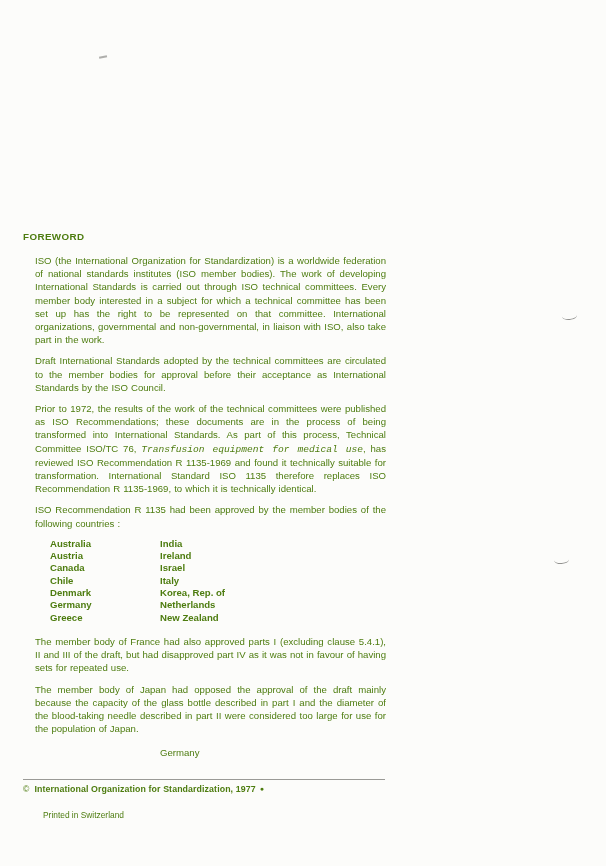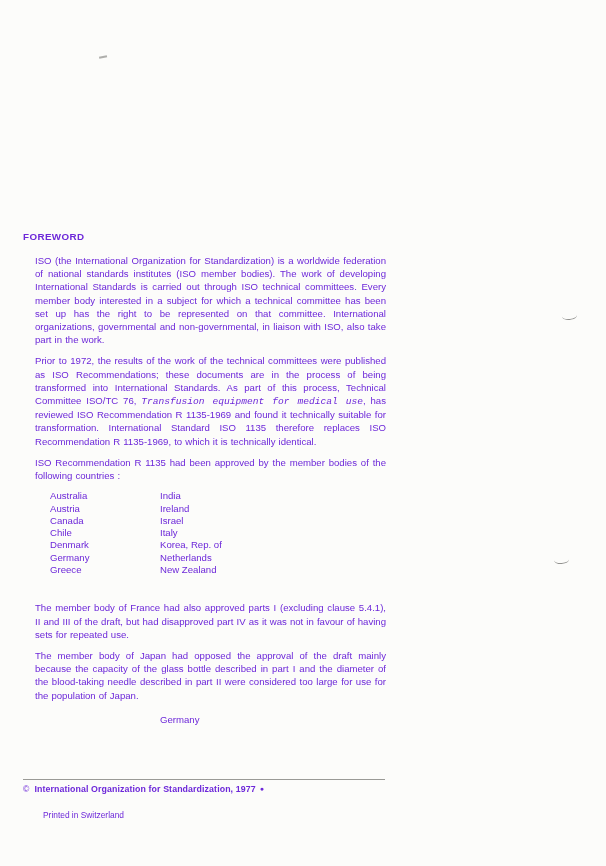--- a/index.html
+++ b/index.html
@@ -6,21 +6,21 @@
     margin: 0;
     padding: 0;
     background: #ffffff;
   }
   .page {
     position: relative;
     width: 606px;
     height: 866px;
     background: #fcfcfa;
     font-family: "Liberation Sans", sans-serif;
-    color: #6d28d9;
+    color: #4d7c0f;
     overflow: hidden;
   }
   .content {
     position: absolute;
     left: 23px;
     top: 231px;
     width: 363px;
   }
   .heading {
     font-size: 9.8px;
@@ -31,21 +31,22 @@
   .para {
     font-size: 9.6px;
     line-height: 13.2px;
     text-align: justify;
     margin: 0 0 8px 12px;
     word-spacing: 0.4px;
   }
   .it { font-style: italic; font-family: Liberation Mono, monospace; }
   .countries {
     display: flex;
-    margin: 2px 0 25px 27px;
+    margin: 2px 0 11px 27px;
+    font-weight: bold;
   }
   .country-col { width: 110px; }
   .country-col.col2 { width: 117px; }
   .country-col.col3 { width: auto; }
   .country {
     font-size: 9.6px;
     line-height: 12.3px;
     white-space: nowrap;
   }
   .disapproving {
@@ -115,20 +116,21 @@
   <div class="scan-speck"></div>
   <div class="scan-mark m1"></div>
   <div class="scan-mark m2"></div>
 
   <div class="content">
 
     <div class="heading">FOREWORD</div>
 
     <p class="para">ISO (the International Organization for Standardization) is a worldwide federation of national standards institutes (ISO member bodies). The work of developing International Standards is carried out through ISO technical committees. Every member body interested in a subject for which a technical committee has been set up has the right to be represented on that committee. International organizations, governmental and non-governmental, in liaison with ISO, also take part in the work.</p>
 
+    <p class="para">Draft International Standards adopted by the technical committees are circulated to the member bodies for approval before their acceptance as International Standards by the ISO Council.</p>
 
     <p class="para"><span>Prior to 1972, the results of the work of the technical committees were published as ISO Recommendations; these documents are in the process of being transformed into International Standards. As part of this process, Technical Committee ISO/TC 76, </span><span class="it">Transfusion equipment for medical use</span><span>, has reviewed ISO Recommendation R 1135-1969 and found it technically suitable for transformation. International Standard ISO 1135 therefore replaces ISO Recommendation R 1135-1969, to which it is technically identical.</span></p>
 
     <p class="para">ISO Recommendation R 1135 had been approved by the member bodies of the following countries :</p>
 
     <div class="countries">
       <div class="country-col">
         <div class="country">Australia</div>
         <div class="country">Austria</div>
         <div class="country">Canada</div>

